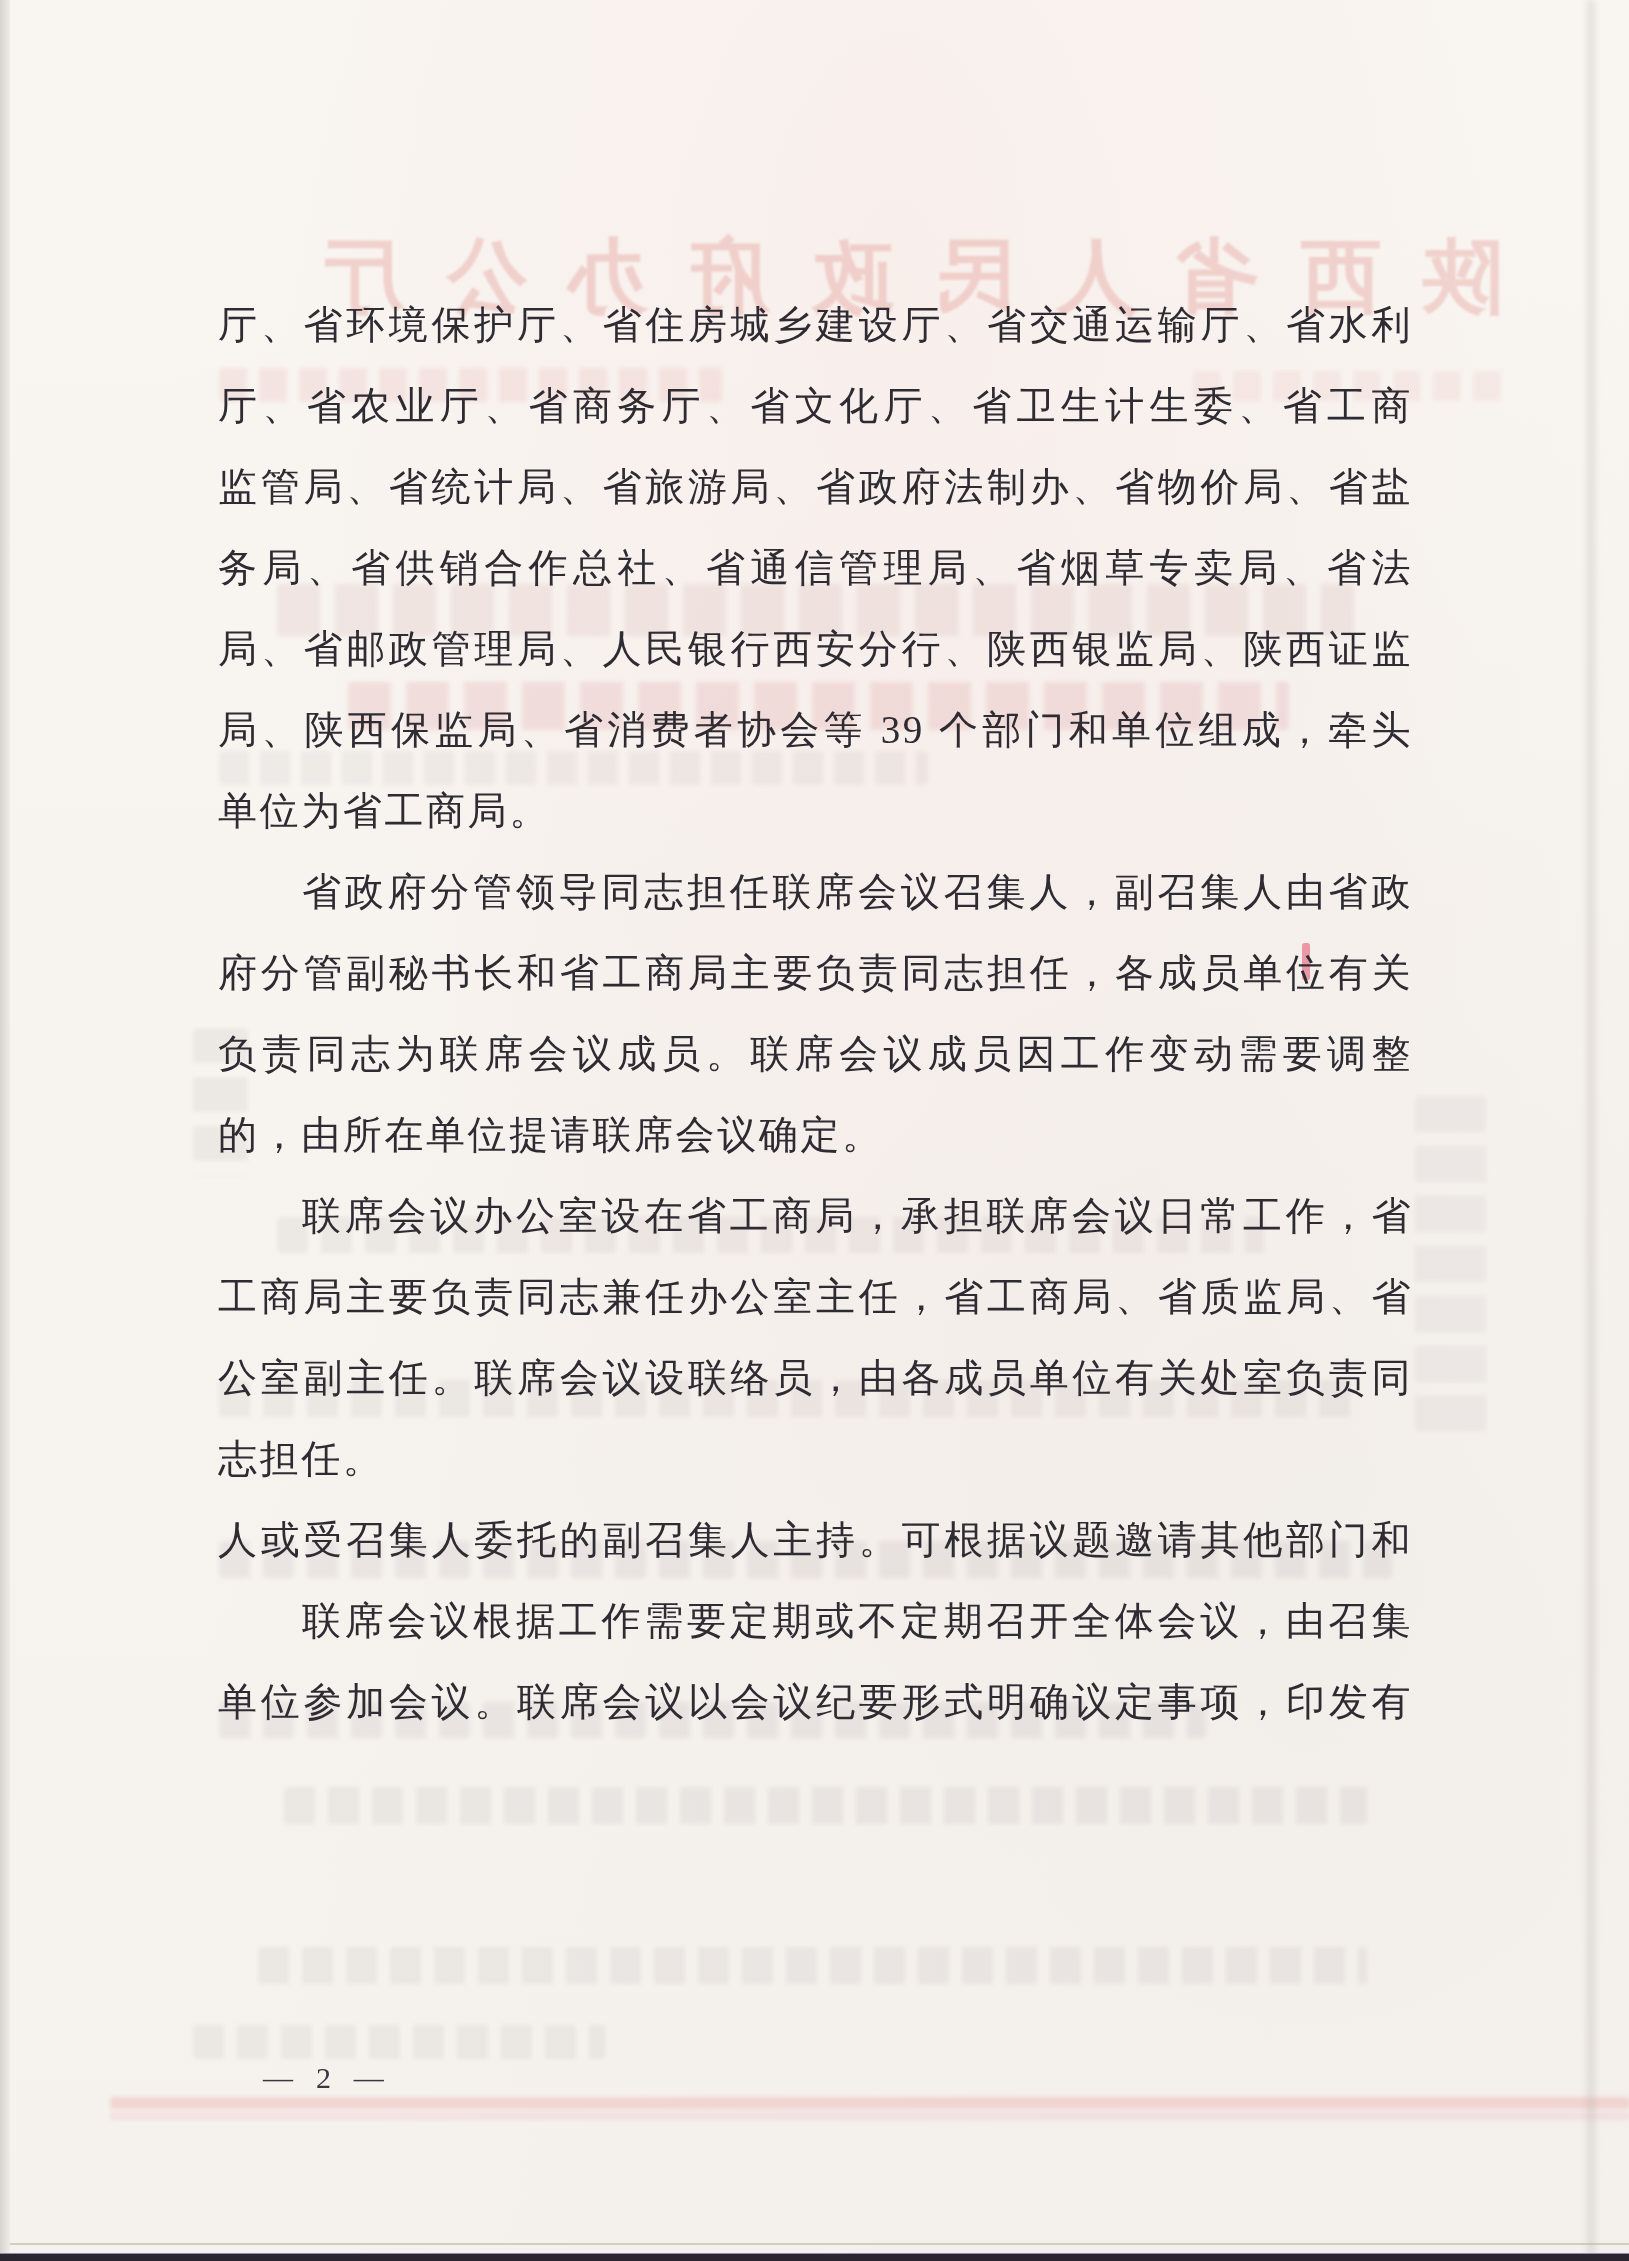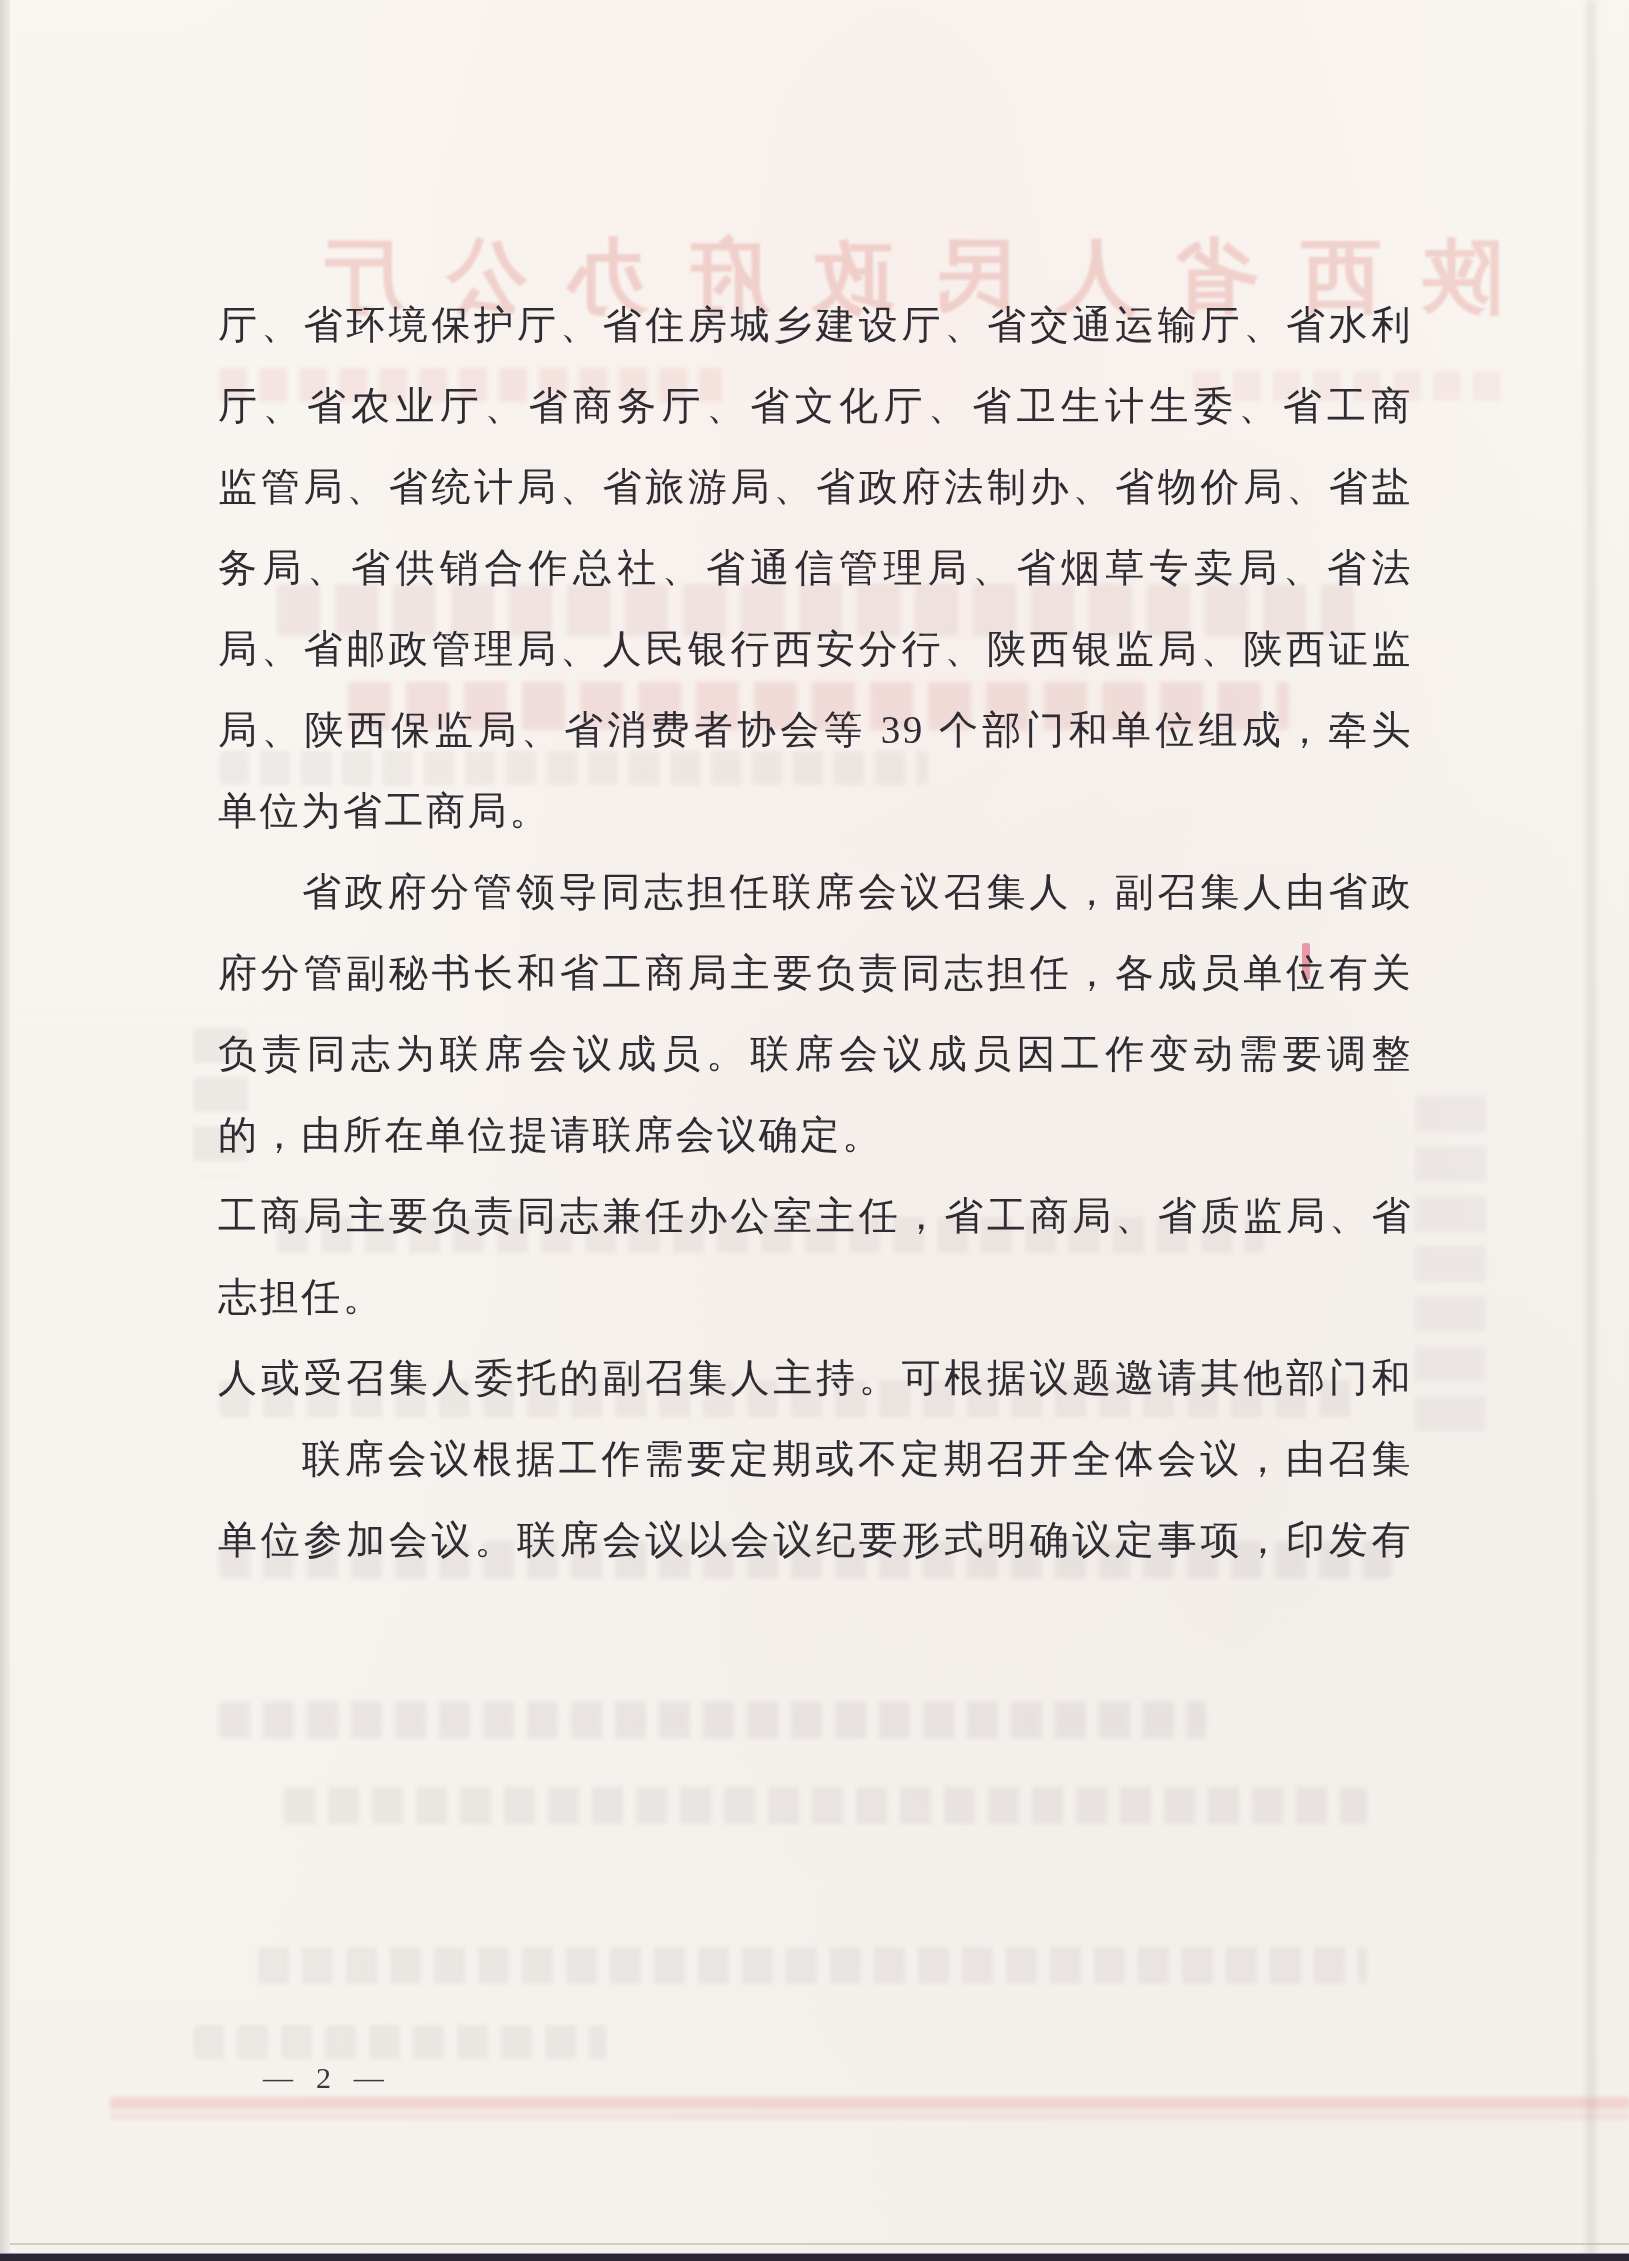--- a/index.html
+++ b/index.html
@@ -85,21 +85,23 @@
       <div class="line just">厅、省农业厅、省商务厅、省文化厅、省卫生计生委、省工商</div>
       <div class="line just">监管局、省统计局、省旅游局、省政府法制办、省物价局、省盐</div>
       <div class="line just">务局、省供销合作总社、省通信管理局、省烟草专卖局、省法</div>
       <div class="line just">局、省邮政管理局、人民银行西安分行、陕西银监局、陕西证监</div>
       <div class="line just">局、陕西保监局、省消费者协会等 39 个部门和单位组成，牵头</div>
       <div class="line">单位为省工商局。</div>
       <div class="line just indent">省政府分管领导同志担任联席会议召集人，副召集人由省政</div>
       <div class="line just">府分管副秘书长和省工商局主要负责同志担任，各成员单位有关</div>
       <div class="line just">负责同志为联席会议成员。联席会议成员因工作变动需要调整</div>
       <div class="line">的，由所在单位提请联席会议确定。</div>
+      <div class="line just indent">联席会议办公室设在省工商局，承担联席会议日常工作，省</div>
       <div class="line just">工商局主要负责同志兼任办公室主任，省工商局、省质监局、省</div>
+      <div class="line just">公室副主任。联席会议设联络员，由各成员单位有关处室负责同</div>
       <div class="line">志担任。</div>
       <div class="line just">人或受召集人委托的副召集人主持。可根据议题邀请其他部门和</div>
       <div class="line just indent">联席会议根据工作需要定期或不定期召开全体会议，由召集</div>
       <div class="line just">单位参加会议。联席会议以会议纪要形式明确议定事项，印发有</div>
     </div>
 
   <div class="page-number">— 2 —</div>
 
   <div class="edge-left"></div>
   <div class="edge-right-crease"></div>

